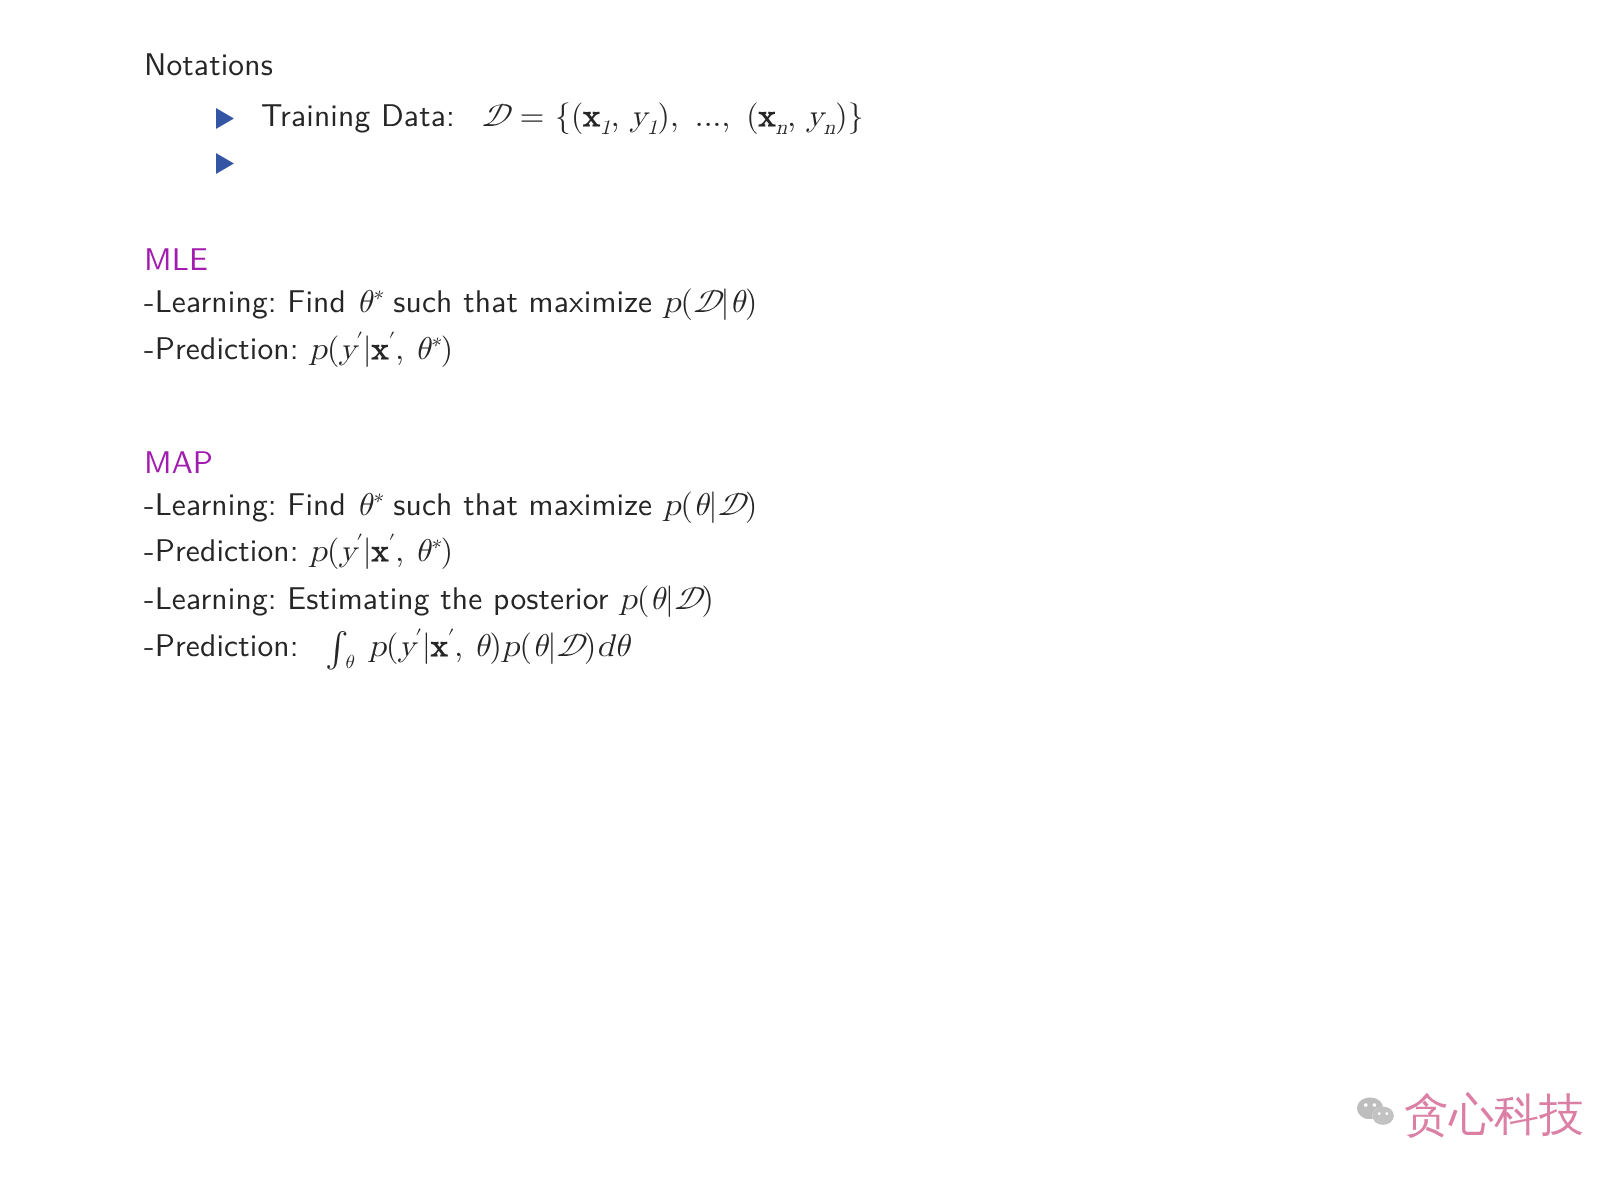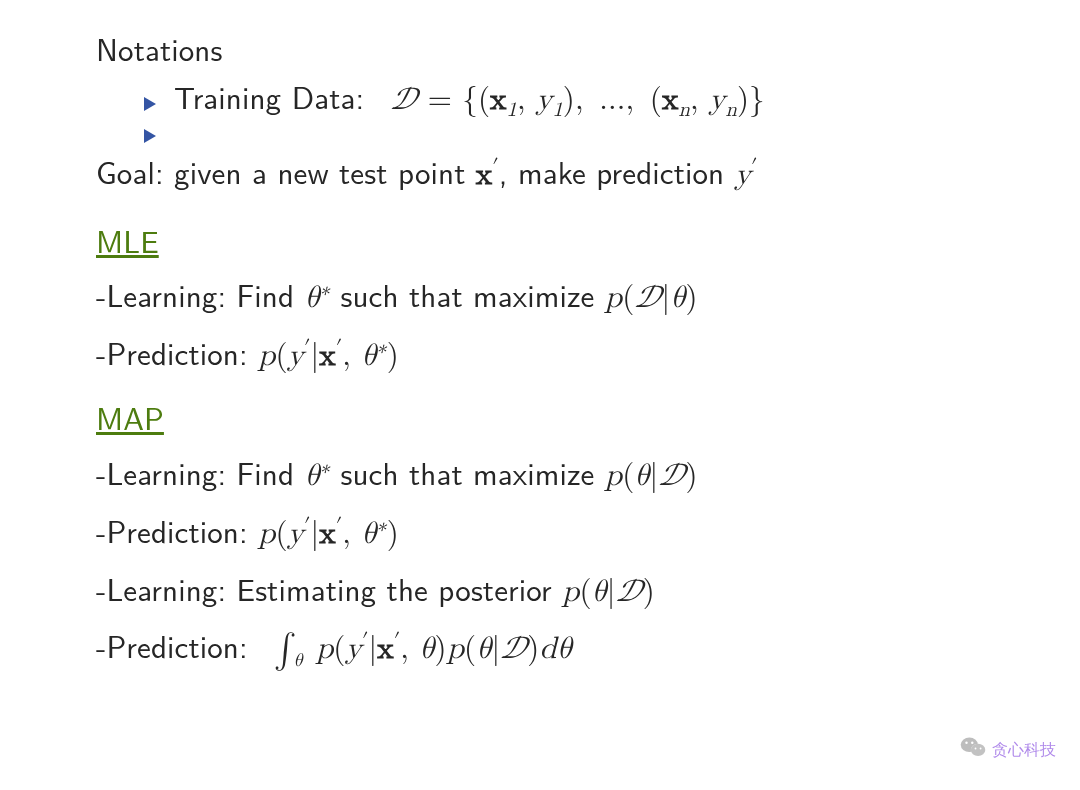--- a/index.html
+++ b/index.html
@@ -7,29 +7,28 @@
     padding: 0;
     width: 1080px;
     height: 790px;
     background: #ffffff;
     font-family: "Latin Modern Sans", "Computer Modern Sans", "Helvetica Neue", Helvetica, Arial, sans-serif;
     color: #262626;
   }
   .slide {
     box-sizing: border-box;
     padding: 28px 96px 20px 96px;
-    font-size: 31px;
+    font-size: 21px;
     line-height: 1.35;
     letter-spacing: 0.1px;
   }
   .section-heading {
-    color: #4d7c0f;
-    margin-top: 20px;
+    color: #a21caf;
+    margin-top: 44px;
     margin-bottom: 0px;
-    text-decoration: underline;
   }
   .bullet-list {
     margin: 4px 0 8px 0;
     padding-left: 48px;
   }
   .bullet-item {
     display: flex;
     align-items: baseline;
     margin: 6px 0;
   }
@@ -44,30 +43,30 @@
     position: relative;
     top: 2px;
     flex: 0 0 auto;
   }
   .math { font-family: "Latin Modern Math", "Cambria Math", serif; font-style: italic; }
   .rm   { font-style: normal; font-family: "Latin Modern Roman", "Times New Roman", serif; }
   .cal  { font-family: "Latin Modern Math", "Cambria Math", serif; font-style: italic; }
   .bf   { font-weight: 700; font-style: normal; }
   sub, sup { font-size: 0.66em; font-style: italic; font-family: "Latin Modern Math", serif; line-height: 0; }
   sup.prime { font-style: normal; }
-  .block { margin-top: 13px; }
+  .block { margin-top: 0px; }
   .goal  { margin-top: 10px; margin-bottom: 24px; }
   .int   { font-size: 1.1em; font-style: normal; font-family: "Latin Modern Math", serif; position: relative; top: 2px; }
   .int-sub { font-size: 0.6em; position: relative; top: 8px; left: -3px; font-style: italic; font-family: "Latin Modern Math", serif;}
   .watermark {
     position: absolute;
     right: 24px;
     bottom: 26px;
-    font-size: 16px;
-    color: #6d28d9;
+    font-size: 30px;
+    color: #be185d;
     opacity: 0.55;
     font-family: "PingFang SC","Microsoft YaHei",sans-serif;
     display: flex;
     align-items: center;
     gap: 6px;
   }
   .wm-icon {
     font-size: 22px;
     opacity: 0.9;
   }
@@ -85,23 +84,20 @@
       <span>
         Training Data:&nbsp;
         <span class="math"><span class="cal">𝒟</span>&nbsp;<span class="rm">=</span>&nbsp;<span class="rm">{(</span><span class="bf">x</span><sub>1</sub><span class="rm">,</span>&nbsp;y<sub>1</sub><span class="rm">)</span><span class="rm">,&nbsp;...,&nbsp;(</span><span class="bf">x</span><sub>n</sub><span class="rm">,</span>&nbsp;y<sub>n</sub><span class="rm">)}</span></span>
       </span>
     </div>
     <div class="bullet-item">
       <span class="bullet-marker"></span>
     </div>
   </div>
 
-  <div class="goal">
-    Goal: given a new test point <span class="math"><span class="bf">x</span><sup class="prime">′</sup></span>, make prediction <span class="math">y<sup class="prime">′</sup></span>
-  </div>
 
   <div class="section-heading">MLE</div>
   <div class="block">
     -Learning: Find <span class="math">θ<sup>∗</sup></span> such that maximize <span class="math">p<span class="rm">(</span><span class="cal">𝒟</span><span class="rm">|</span>θ<span class="rm">)</span></span>
   </div>
   <div class="block">
     -Prediction: <span class="math">p<span class="rm">(</span>y<sup class="prime">′</sup><span class="rm">|</span><span class="bf">x</span><sup class="prime">′</sup><span class="rm">,</span>&nbsp;θ<sup>∗</sup><span class="rm">)</span></span>
   </div>
 
   <div class="section-heading">MAP</div>

